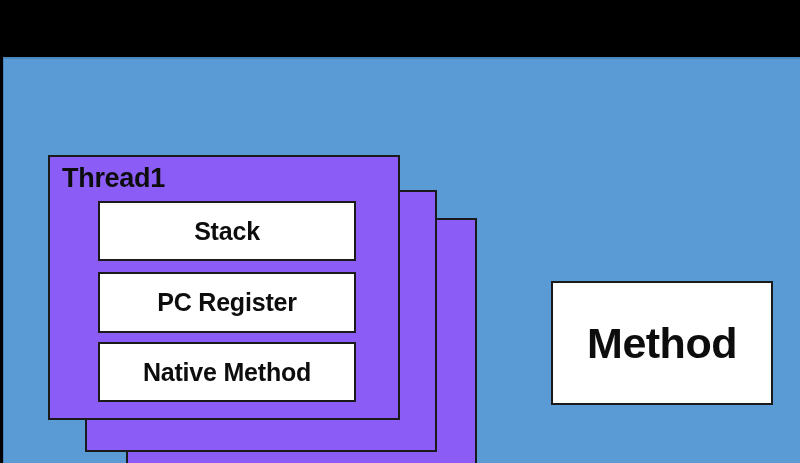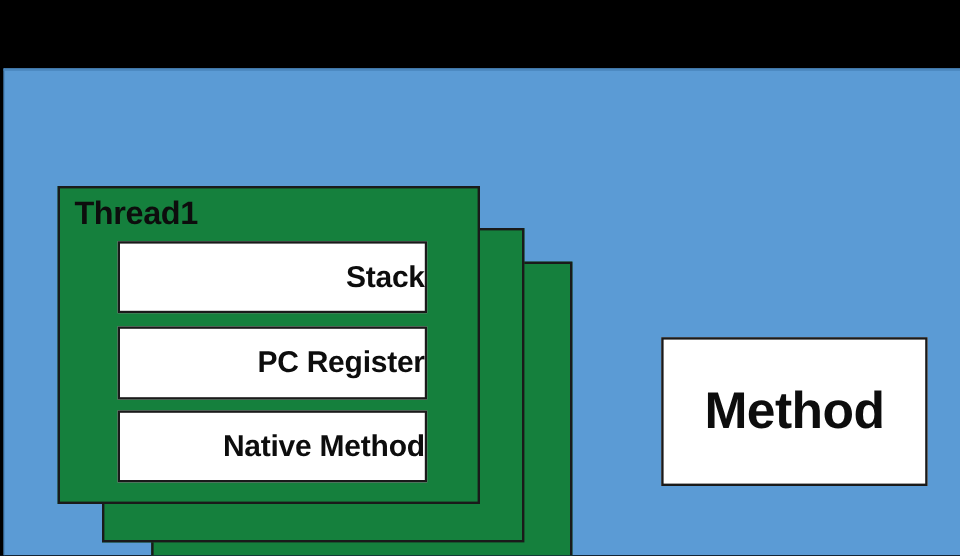--- a/index.html
+++ b/index.html
@@ -26,21 +26,21 @@
     width: 797px;
     height: 406px;
     background: #5B9BD5;
     border-top: 2px solid #4a87be;
     border-left: 1px solid #4a87be;
     box-sizing: border-box;
   }
   
   .thread-layer {
     position: absolute;
-    background: #15803d;
+    background: #8b5cf6;
     border: 2px solid #1a1a1a;
     box-sizing: border-box;
   }
   #thread-layer-back {
     left: 122px;
     top: 159px;
     width: 351px;
     height: 263px;
     z-index: 1;
   }
@@ -71,21 +71,21 @@
     letter-spacing: -0.3px;
   }
   
   .region-box {
     position: absolute;
     background: #FFFFFF;
     border: 2px solid #1a1a1a;
     box-sizing: border-box;
     display: flex;
     align-items: center;
-    justify-content: flex-end;
+    justify-content: center;
   }
   .region-label {
     font-size: 25px;
     font-weight: bold;
     color: #0d0d0d;
     white-space: nowrap;
     letter-spacing: -0.2px;
   }
   #region-stack      { left: 48px; top: 44px;  width: 258px; height: 60px; }
   #region-pc         { left: 48px; top: 115px; width: 258px; height: 61px; }

